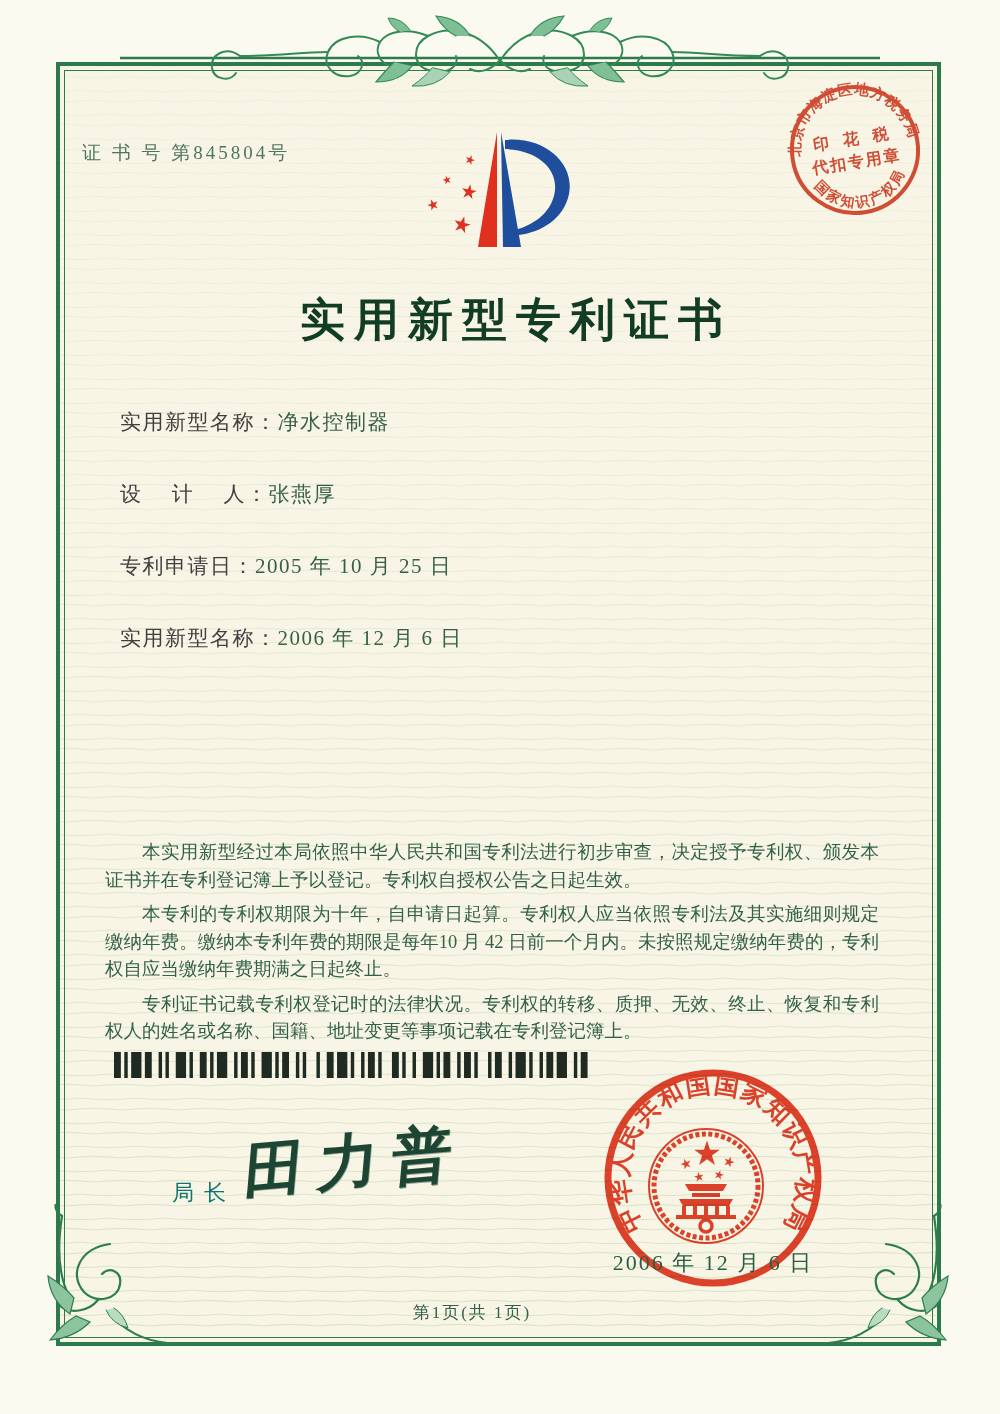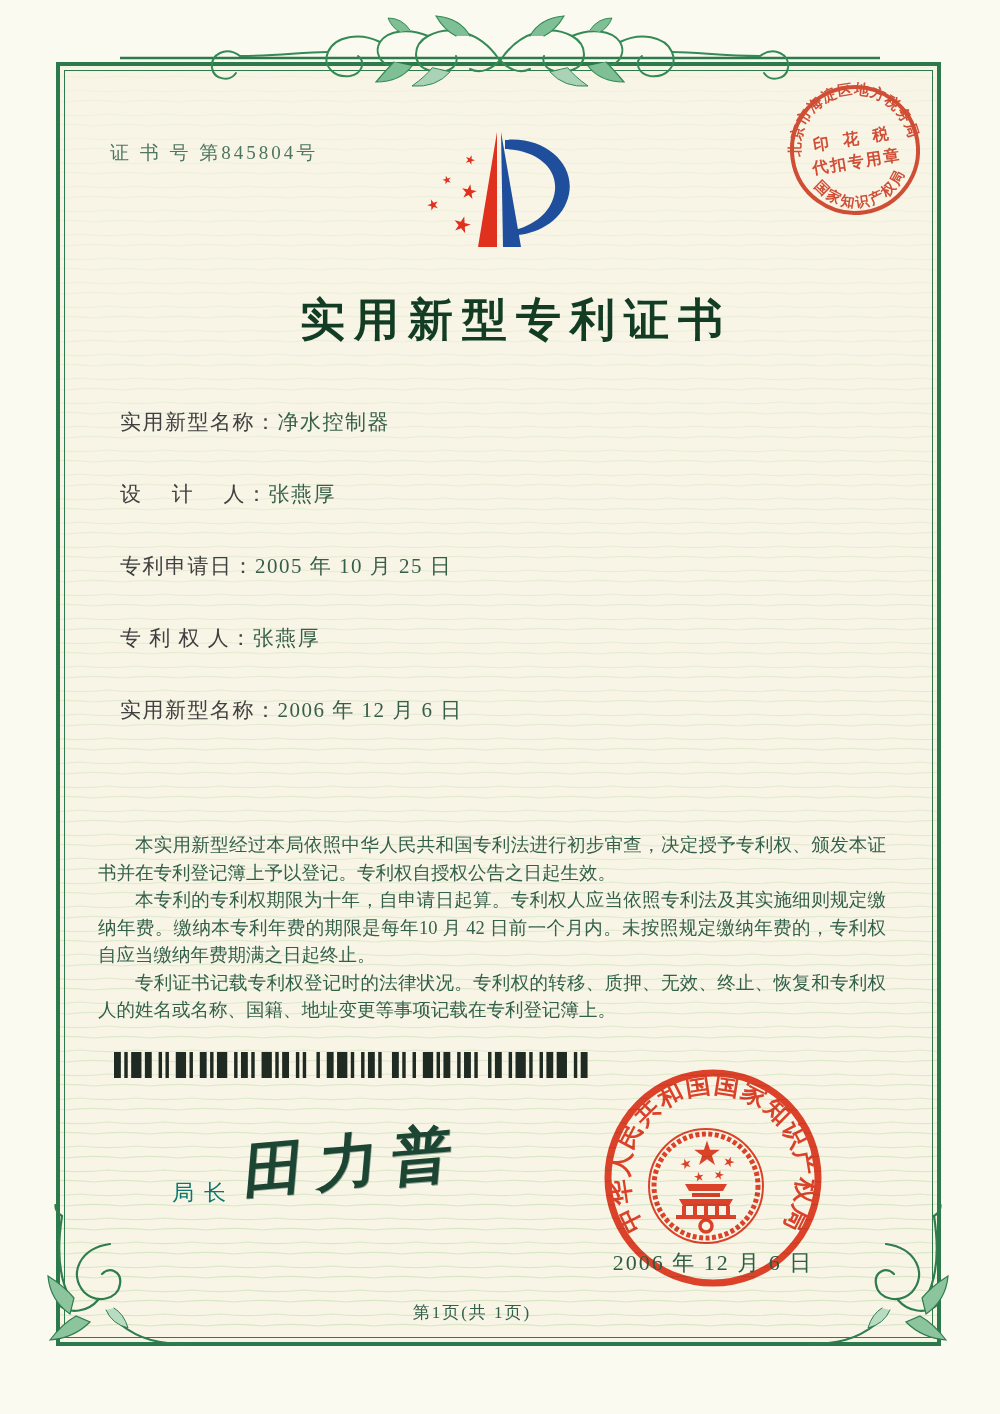--- a/index.html
+++ b/index.html
@@ -27,38 +27,38 @@
 
   
   .top-ornament{position:absolute;left:120px;top:12px;z-index:2;}
   .corner-fl{position:absolute;z-index:2;}
   .corner-bl{left:40px;top:1204px;}
   .corner-br{left:806px;top:1204px;transform:scaleX(-1);}
 
   
   .cert-number{
     position:absolute;left:82px;top:140px;z-index:2;
-    font-size:19px;letter-spacing:3px;color:#4e7560;margin-left:28px;
+    font-size:19px;letter-spacing:3px;color:#4e7560;
   }
   .logo-svg{position:absolute;left:425px;top:126px;z-index:2;}
   .tax-stamp{position:absolute;left:769px;top:64px;z-index:4;mix-blend-mode:multiply;opacity:.93;transform:rotate(-9deg);}
   .title{
     position:absolute;left:16px;top:290px;width:1000px;margin:0;z-index:2;
     text-align:center;font-size:45px;font-weight:bold;letter-spacing:9px;
     color:#123d24;
   }
   .fields{position:absolute;left:120px;top:408px;z-index:2;}
   .field-row{height:72px;font-size:21px;color:#3c6a50;letter-spacing:1.5px;white-space:nowrap;}
   .field-row .lab{color:#404040;}
   .field-row .val{color:#375f47;}
   .body-text{
     position:absolute;left:98px;top:832px;width:788px;z-index:2;
     font-size:18.5px;line-height:27.5px;color:#33604a;text-align:justify;
   }
-  .body-text p{margin:0;text-indent:2em;}
+  .body-text p{margin:7px;text-indent:2em;}
   .barcode-svg{position:absolute;left:114px;top:1052px;z-index:2;}
   .chief-label{
     position:absolute;left:172px;top:1178px;z-index:2;
     font-size:22px;letter-spacing:10px;color:#0f766e;
   }
   .signature-name{
     position:absolute;left:244px;top:1122px;z-index:2;
     font-size:60px;font-weight:bold;color:#1d4533;letter-spacing:14px;
     transform:rotate(-5deg) skewX(-10deg);
     text-shadow:1px 1px 0 rgba(29,69,51,.45);
@@ -277,23 +277,20 @@
     <div class="field-row">
       <span class="lab">实用新型名称：</span><span class="val">净水控制器</span>
     </div>
     <div class="field-row">
       <span class="lab">设　 计　 人：</span><span class="val">张燕厚</span>
     </div>
     <div class="field-row">
       <span class="lab">专利申请日：</span><span class="val">2005 年 10 月 25 日</span>
     </div>
     <div class="field-row">
-      <span class="lab">专 利 权 人：</span><span class="val">张燕厚</span>
-    </div>
-    <div class="field-row">
       <span class="lab">实用新型名称：</span><span class="val">2006 年 12 月 6 日</span>
     </div>
   </div>
 
   <div class="body-text">
     <p>本实用新型经过本局依照中华人民共和国专利法进行初步审查，决定授予专利权、颁发本证书并在专利登记簿上予以登记。专利权自授权公告之日起生效。</p>
     <p>本专利的专利权期限为十年，自申请日起算。专利权人应当依照专利法及其实施细则规定缴纳年费。缴纳本专利年费的期限是每年10 月 42 日前一个月内。未按照规定缴纳年费的，专利权自应当缴纳年费期满之日起终止。</p>
     <p>专利证书记载专利权登记时的法律状况。专利权的转移、质押、无效、终止、恢复和专利权人的姓名或名称、国籍、地址变更等事项记载在专利登记簿上。</p>
   </div>
 

